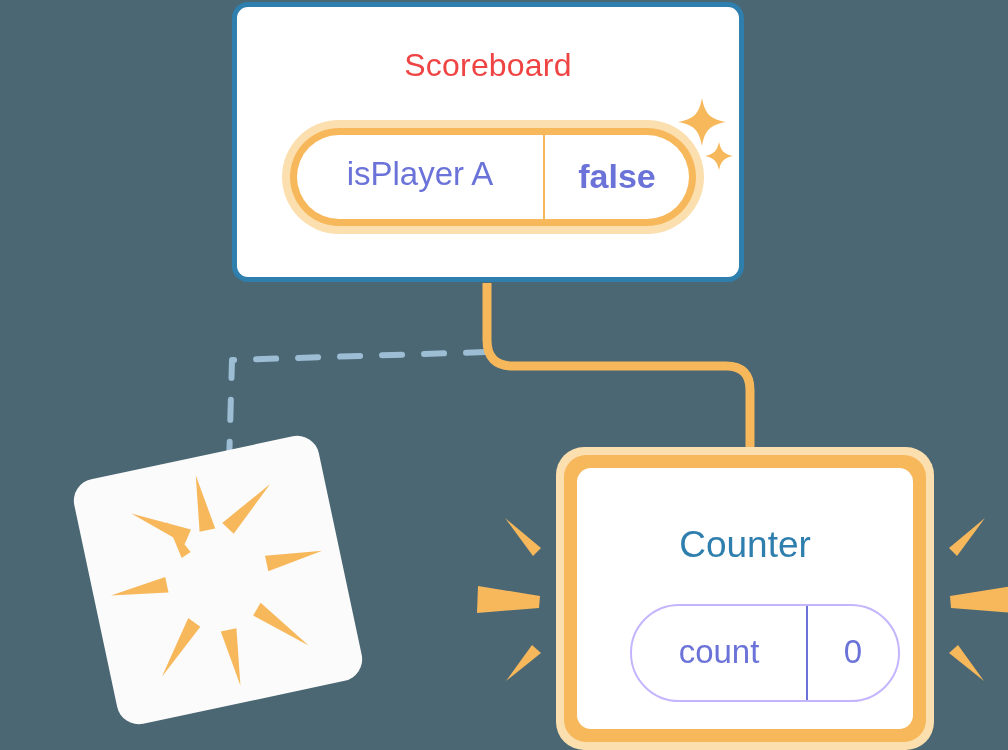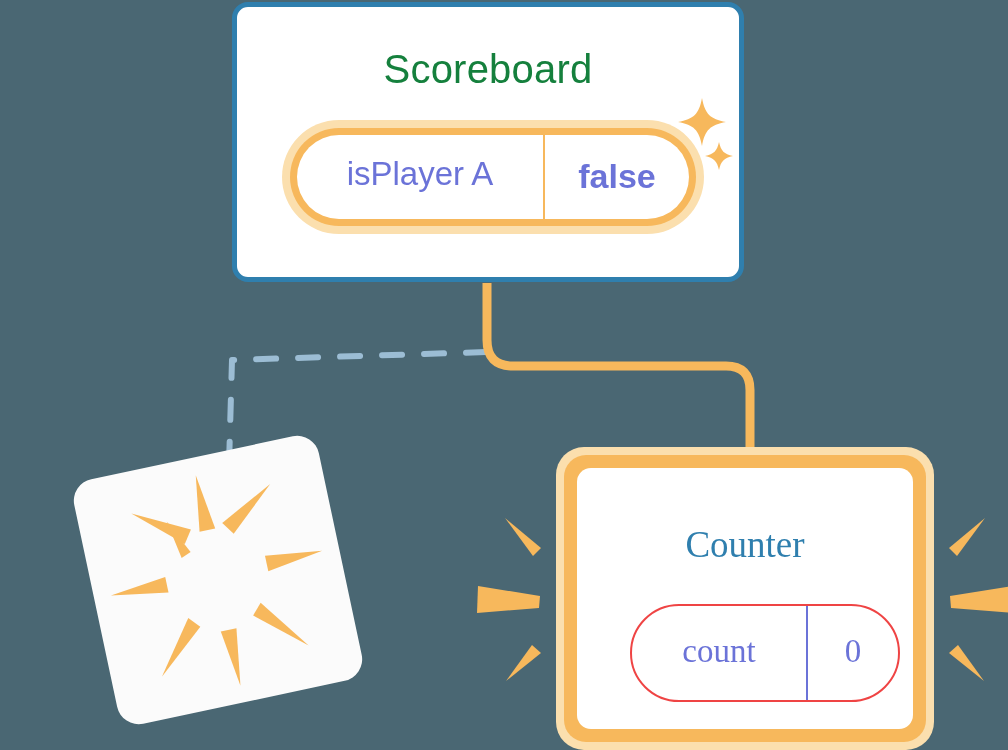--- a/index.html
+++ b/index.html
@@ -40,23 +40,23 @@
     border-radius: 16px;
     box-sizing: border-box;
     z-index: 6;
   }
   .scoreboard-title {
     position: absolute;
     left: 0;
     top: 42px;
     width: 100%;
     text-align: center;
-    font-size: 40px;
+    font-size: 32px;
     font-weight: 400;
-    color: #15803d;
+    color: #ef4444;
     letter-spacing: 0.2px;
     line-height: 1;
   }
 
   
   .sb-pill-outer {
     position: absolute;
     left: 45px;
     top: 113px;
     width: 422px;
@@ -134,40 +134,39 @@
     position: absolute;
     left: 8px; top: 8px; right: 8px; bottom: 8px;
     background: #f7b85c;
     border-radius: 22px;
   }
   .counter-inner {
     position: absolute;
     left: 13px; top: 13px; right: 13px; bottom: 13px;
     background: #ffffff;
     border-radius: 14px;
-    font-family: Liberation Serif, serif;
   }
   .counter-title {
     position: absolute;
     left: 0;
     top: 58px;
     width: 100%;
     text-align: center;
     font-size: 37px;
     color: #2f7fae;
     font-weight: 400;
     line-height: 1;
   }
   .ct-pill {
     position: absolute;
     left: 53px;
     top: 136px;
     width: 270px;
     height: 98px;
-    border: 2px solid #ef4444;
+    border: 2px solid #c4b5fd;
     border-radius: 49px;
     box-sizing: border-box;
     background: #ffffff;
     display: flex;
     align-items: stretch;
     overflow: hidden;
   }
   .ct-key {
     flex: 0 0 174px;
     display: flex;

